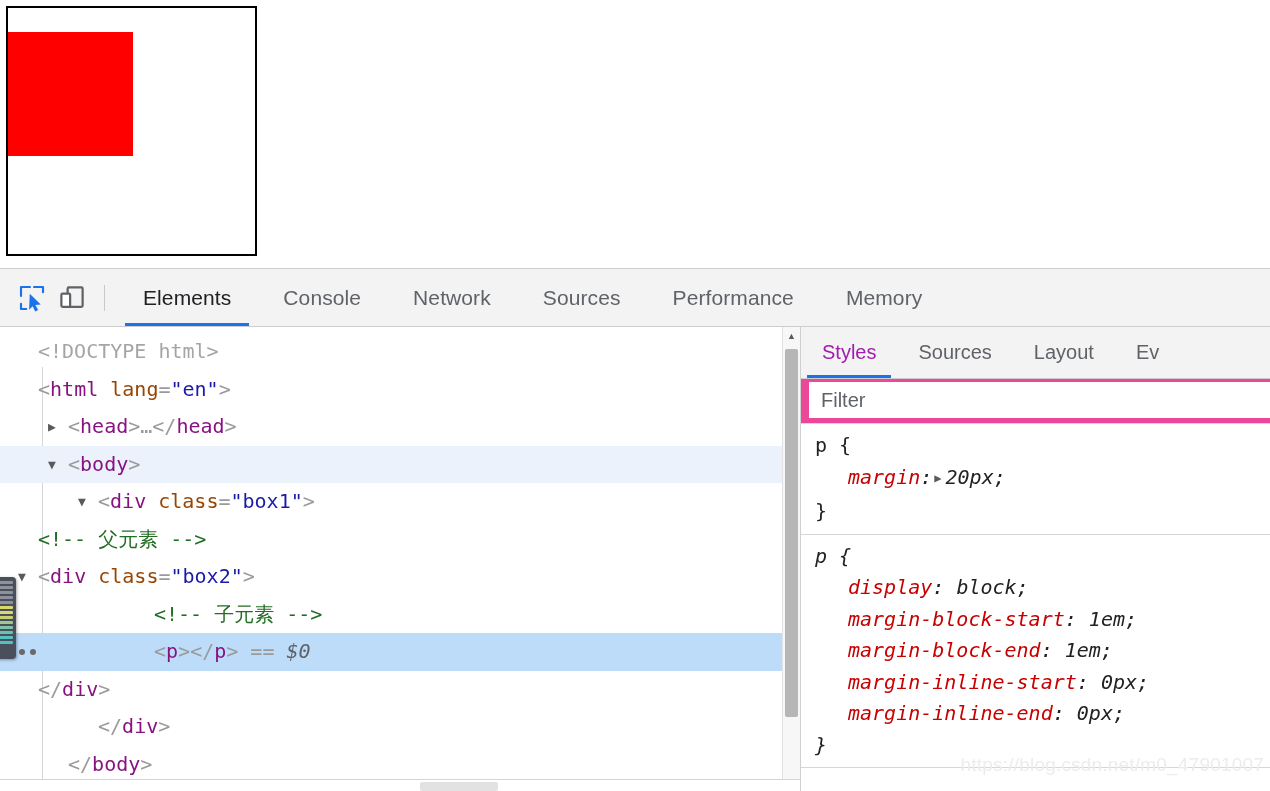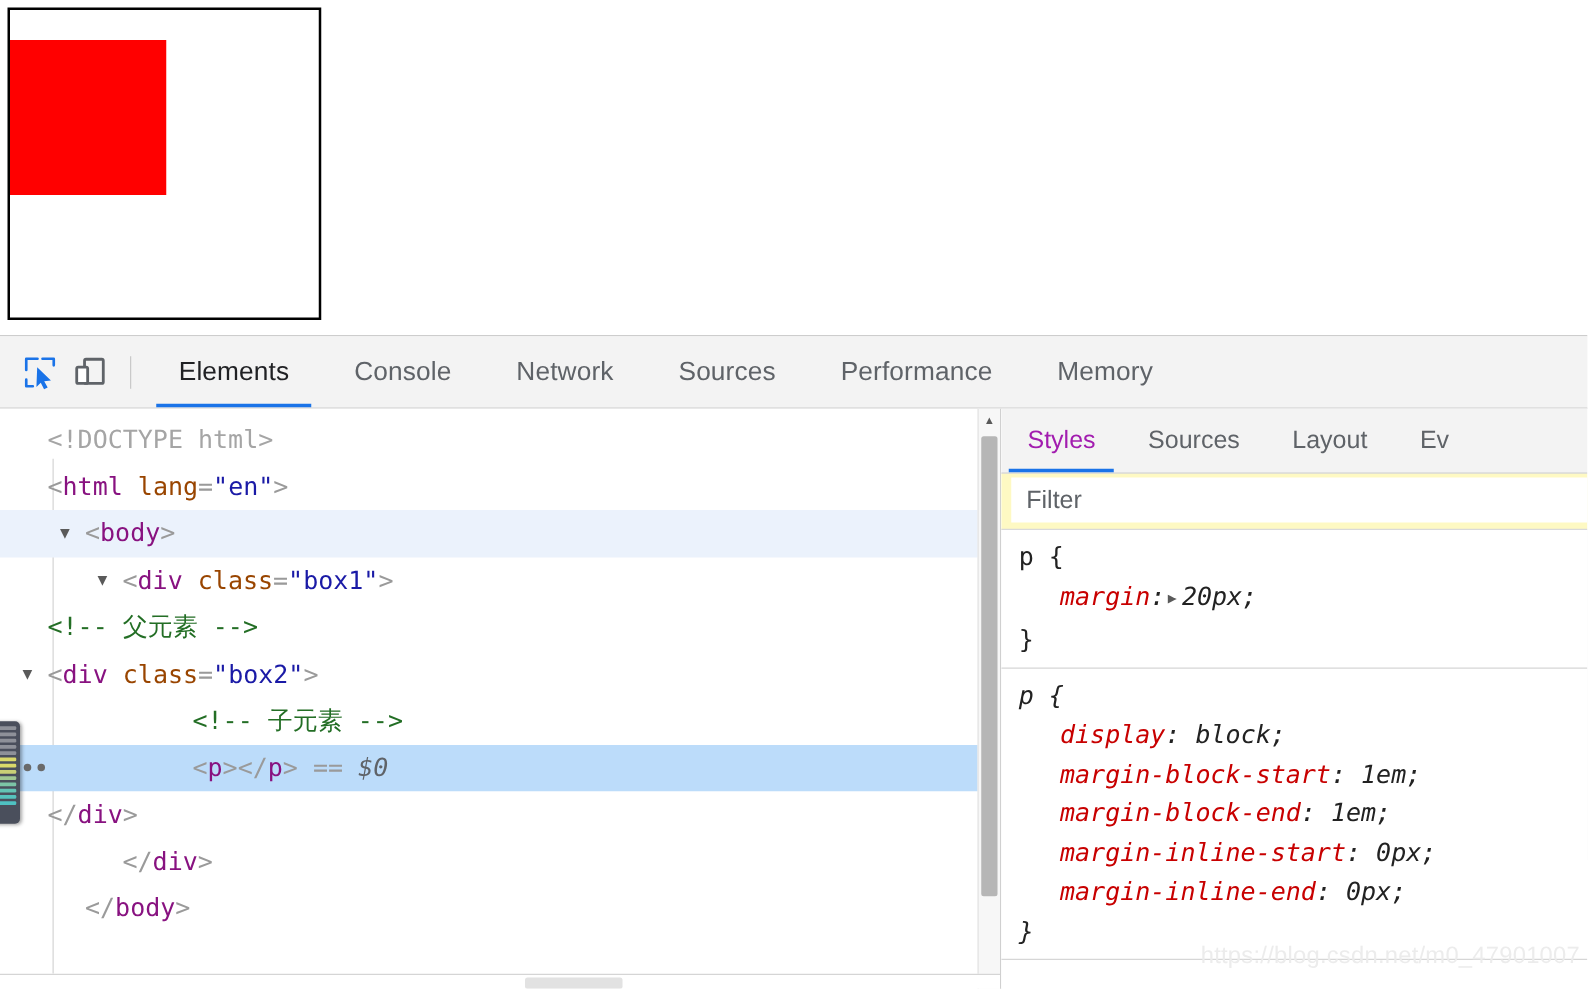--- a/index.html
+++ b/index.html
@@ -301,21 +301,21 @@
     content: "";
     position: absolute;
     left: 6px; right: 6px;
     bottom: 0;
     height: 3px;
     background: #1a73e8;
   }
 
   .filter-bar {
     height: 45px;
-    background: #fef9c3;
+    background: #ec4899;
     padding: 3px 0 6px 8px;
     box-sizing: border-box;
     border-bottom: 1px solid #d9d9d9;
   }
   .filter-input {
     width: 100%;
     height: 36px;
     background: #ffffff;
     border: none;
     outline: none;
@@ -447,20 +447,24 @@
       <div class="dom-pane">
         <div class="guide" style="left:42px; top:40px; bottom:13px;"></div>
         <div class="dom-tree" id="dom-tree">
             <div class="dom-row ind1">
               <span class="twisty none"></span>
               <span><span class="tok-doctype">&lt;!DOCTYPE html&gt;</span></span>
             </div>
             <div class="dom-row ind1">
               <span class="twisty none"></span>
               <span><span class="tok-bracket">&lt;</span><span class="tok-tag">html</span><span> </span><span class="tok-attr">lang</span><span class="tok-eq">=</span><span class="tok-val">"en"</span><span class="tok-bracket">&gt;</span></span>
+            </div>
+            <div class="dom-row ind2">
+              <span class="twisty closed"></span>
+              <span><span class="tok-bracket">&lt;</span><span class="tok-tag">head</span><span class="tok-bracket">&gt;</span><span class="tok-bracket">…</span><span class="tok-bracket">&lt;/</span><span class="tok-tag">head</span><span class="tok-bracket">&gt;</span></span>
             </div>
             <div class="dom-row ind2 hovered">
               <span class="twisty open"></span>
               <span><span class="tok-bracket">&lt;</span><span class="tok-tag">body</span><span class="tok-bracket">&gt;</span></span>
             </div>
             <div class="dom-row ind3">
               <span class="twisty open"></span>
               <span><span class="tok-bracket">&lt;</span><span class="tok-tag">div</span><span> </span><span class="tok-attr">class</span><span class="tok-eq">=</span><span class="tok-val">"box1"</span><span class="tok-bracket">&gt;</span></span>
             </div>
             <div class="dom-row ind4">

